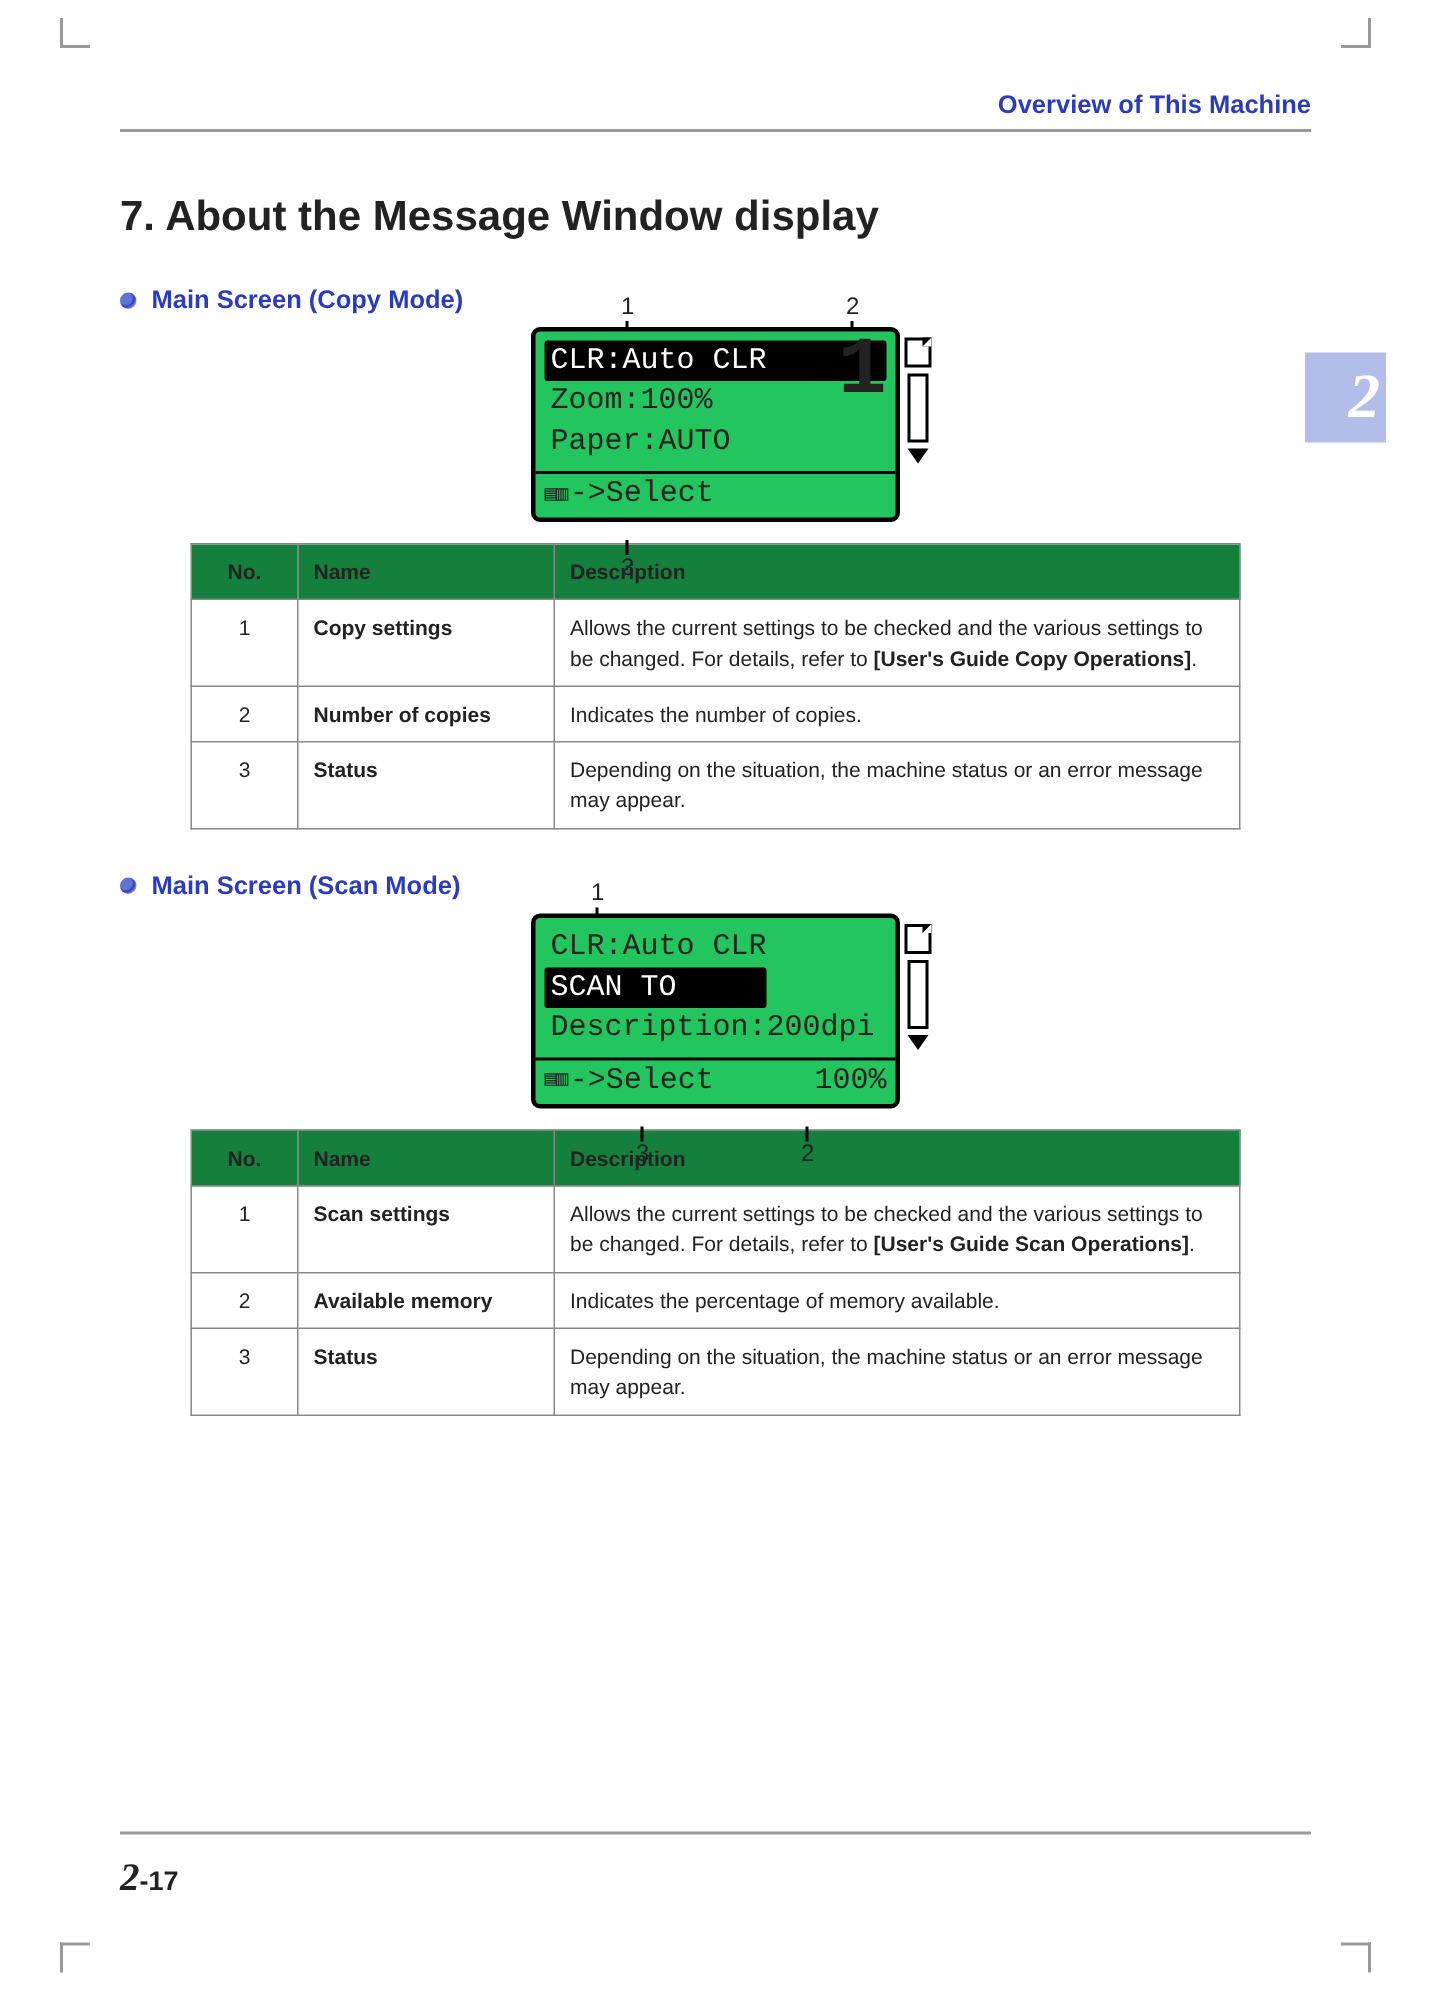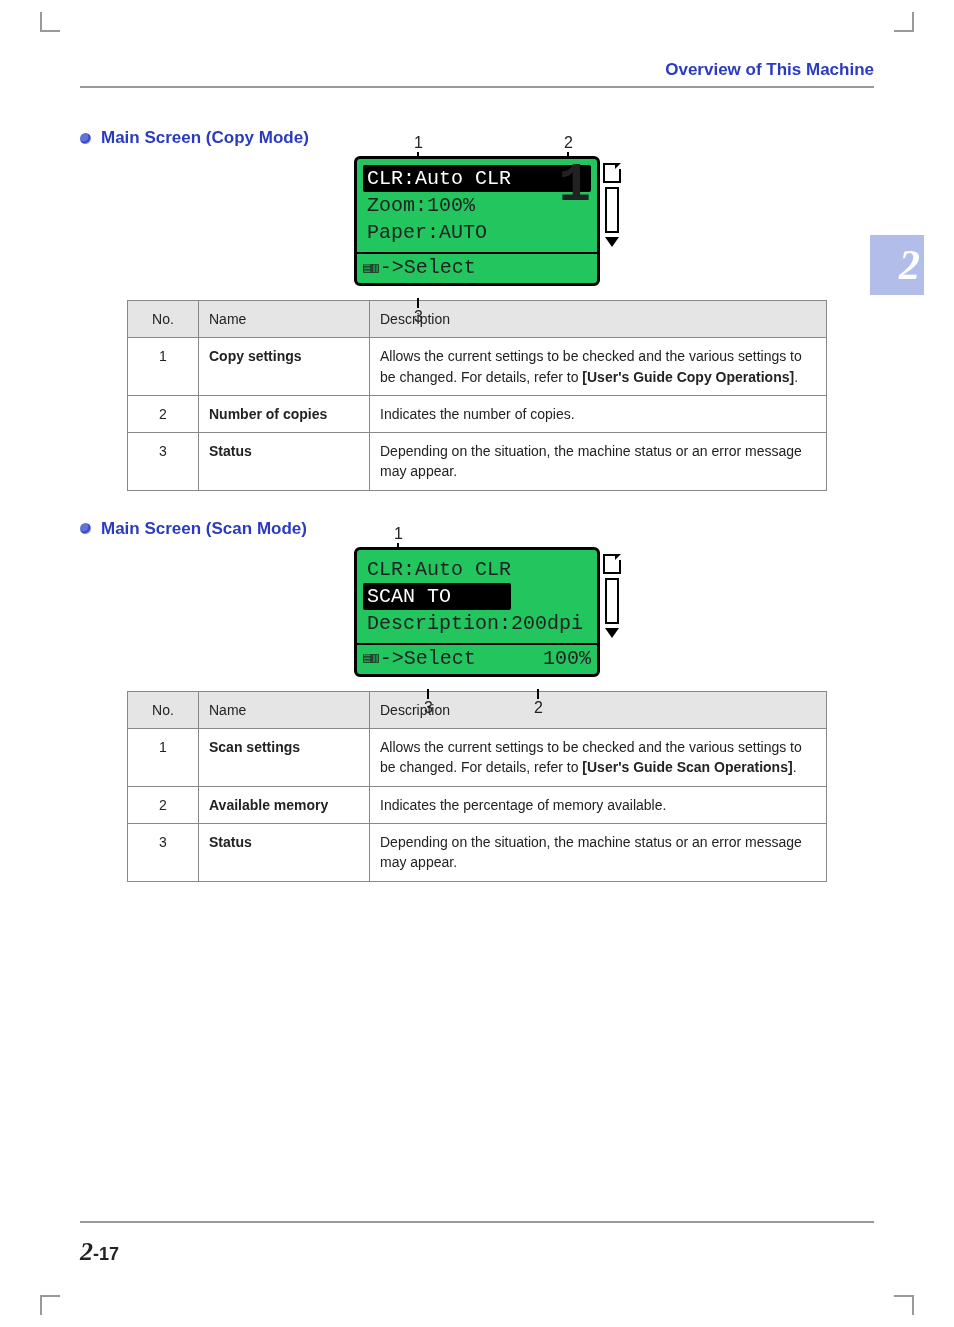--- a/index.html
+++ b/index.html
@@ -92,22 +92,22 @@
     font-size: 14px;
   }
   table.desc th, table.desc td {
     border: 1px solid #888;
     padding: 8px 10px;
     text-align: left;
     vertical-align: top;
     line-height: 1.45;
   }
   table.desc th {
-    background: #e5e5e5;
-    font-weight: normal;
+    background: #15803d;
+    font-weight: bold;
   }
   table.desc th.no { width: 50px; text-align: center; }
   table.desc th.name { width: 150px; }
   table.desc td.no { text-align: center; }
   table.desc td.name { font-weight: bold; }
   .bold-inline { font-weight: bold; }
 
   .footer {
     position: absolute;
     right: 80px;
@@ -226,20 +226,21 @@
   <div class="crop tr-h"></div>
   <div class="crop tr-v"></div>
   <div class="crop bl-h"></div>
   <div class="crop bl-v"></div>
   <div class="crop br-h"></div>
   <div class="crop br-v"></div>
 
   <div class="header-bar">Overview of This Machine</div>
   <div class="chapter-tab">2</div>
 
+  <h1>7. About the Message Window display</h1>
 
   <div class="sub-h">
     <span class="bullet"></span>
     <span>Main Screen (Copy Mode)</span>
   </div>
 
   <div class="panel-wrap">
     <div class="lcd">
       <div class="callout" style="left:60px; top:-22px;">
         <span>1</span>

